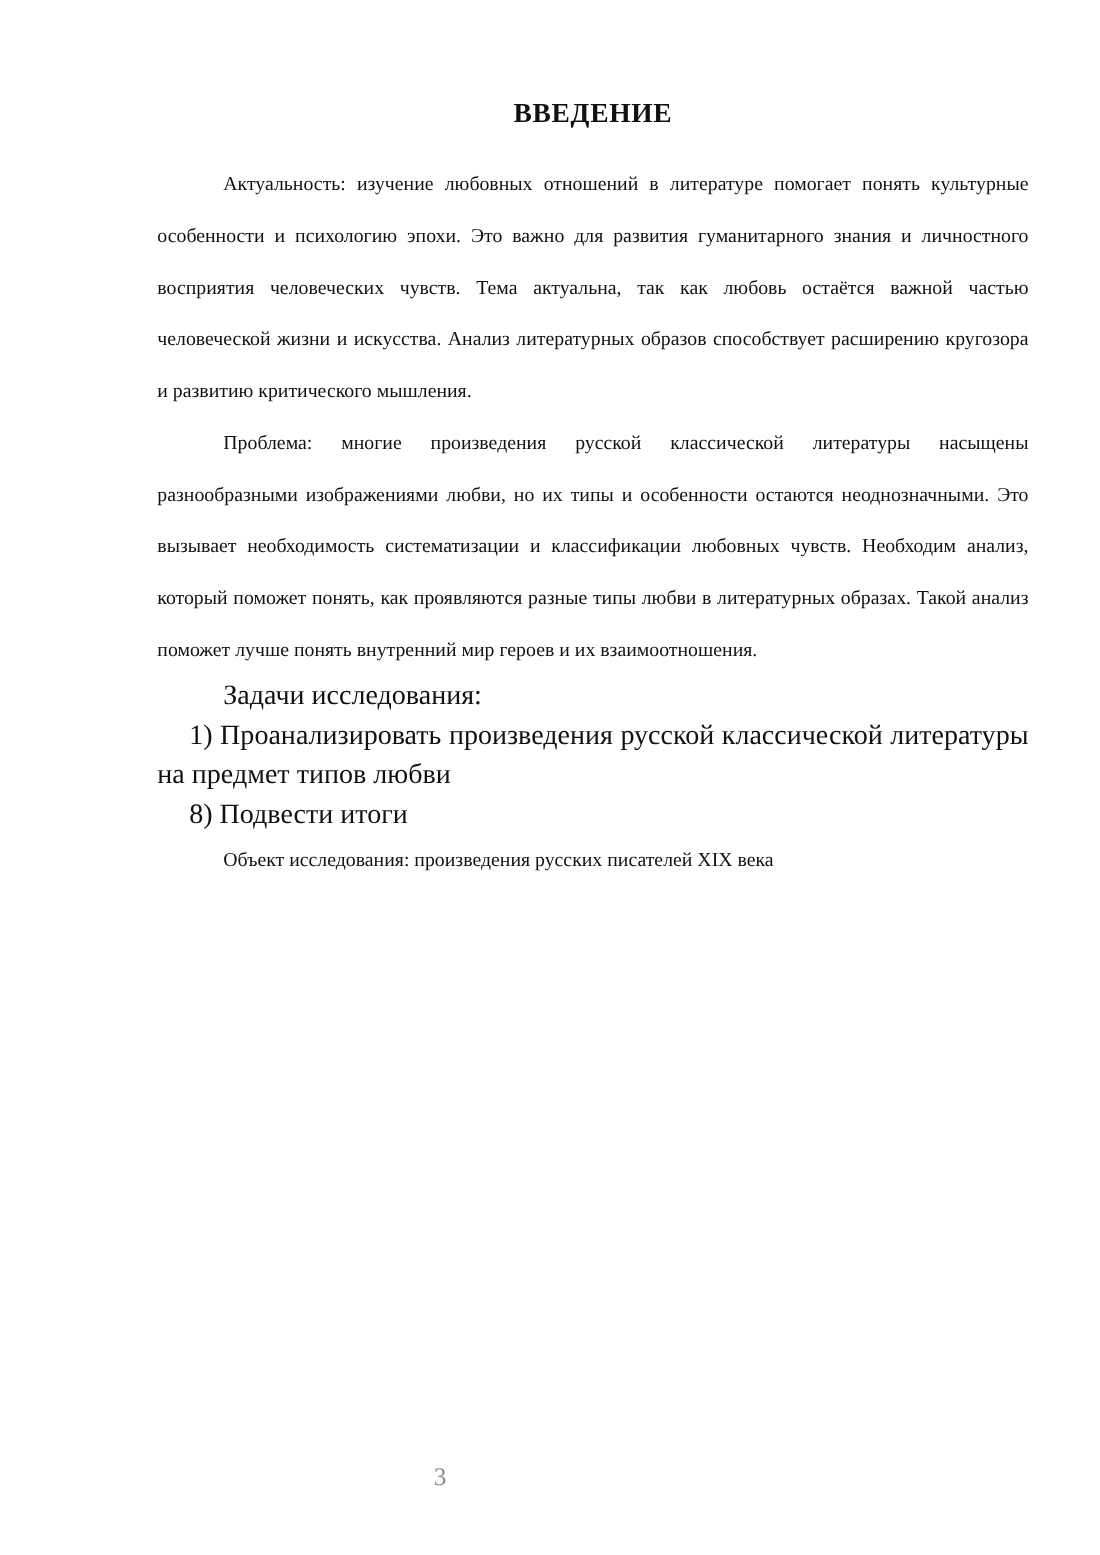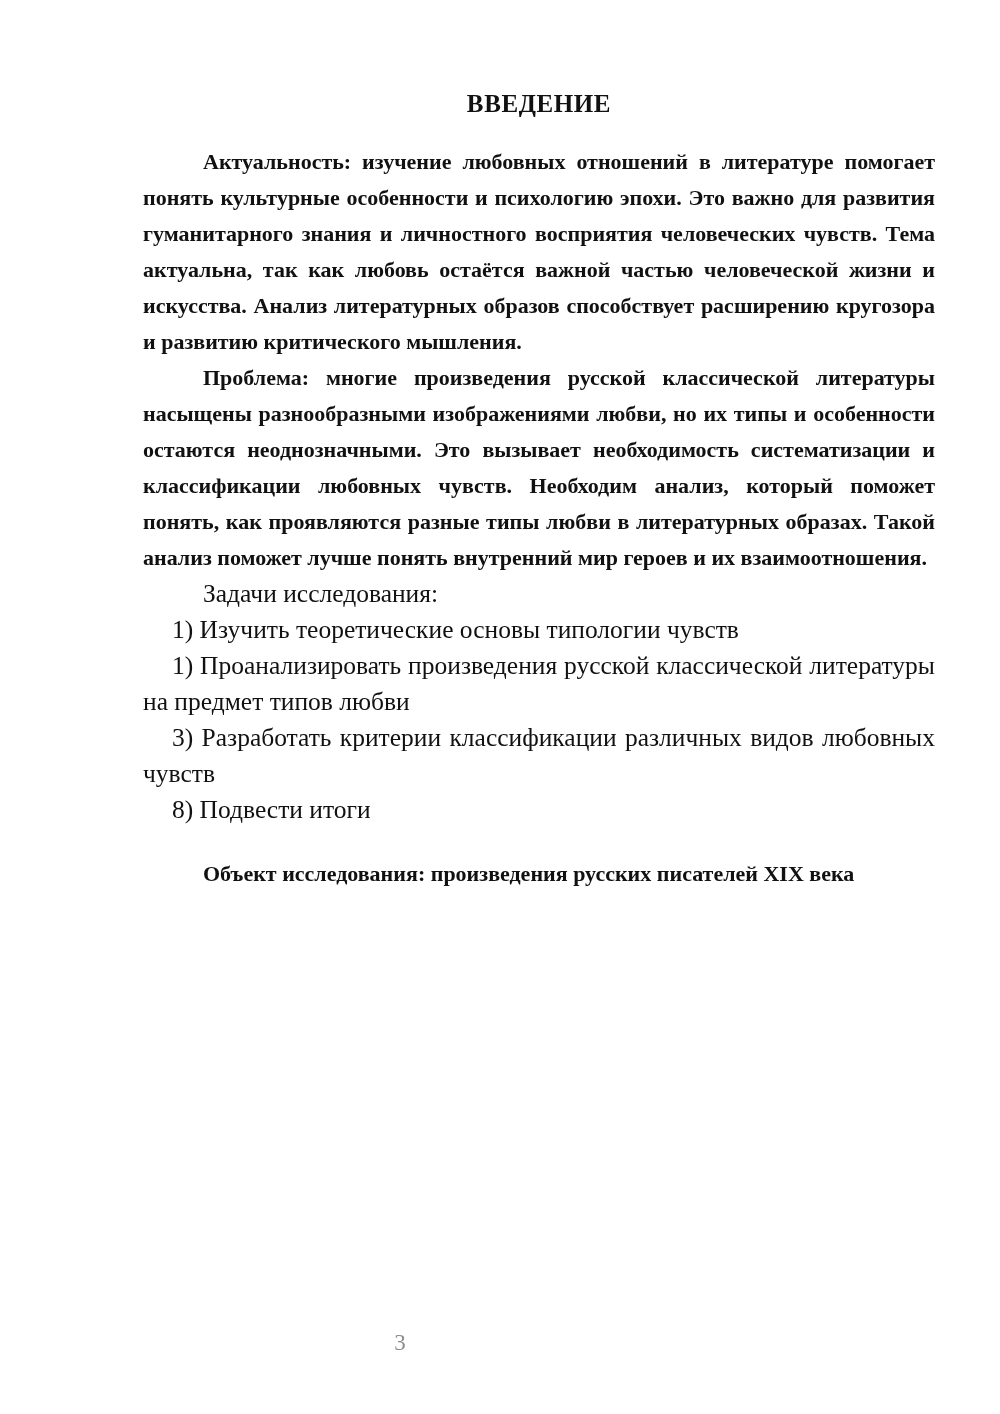--- a/index.html
+++ b/index.html
@@ -36,33 +36,31 @@
   .doc-heading {
     font-size: 25px;
     font-weight: bold;
     text-align: center;
     letter-spacing: 0.6px;
     line-height: 36px;
     margin: 0 0 22px 0;
   }
 
   .para {
-    font-size: 22px;
-    line-height: 36px;
+    font-size: 18px;
+    line-height: 47px;
     text-align: justify;
     text-justify: inter-word;
     text-indent: 60px;
     margin: 0;
     hyphens: none;
-    font-weight: bold;
   }
 
   .para.last-left {
     text-align: left;
-    margin-top: 28px;
   }
 
   .list-item {
     font-size: 25.5px;
     line-height: 36px;
     text-align: justify;
     text-justify: inter-word;
     text-indent: 29px;
     margin: 0;
   }
@@ -98,25 +96,23 @@
 
     <h1 class="doc-heading">ВВЕДЕНИЕ</h1>
 
     <p class="para">Актуальность: изучение любовных отношений в литературе помогает понять культурные особенности и психологию эпохи. Это важно для развития гуманитарного знания и личностного восприятия человеческих чувств. Тема актуальна, так как любовь остаётся важной частью человеческой жизни и искусства. Анализ литературных образов способствует расширению кругозора и развитию критического мышления.</p>
 
     <p class="para">Проблема: многие произведения русской классической литературы насыщены разнообразными изображениями любви, но их типы и особенности остаются неоднозначными. Это вызывает необходимость систематизации и классификации любовных чувств. Необходим анализ, который поможет понять, как проявляются разные типы любви в литературных образах. Такой анализ поможет лучше понять внутренний мир героев и их взаимоотношения.</p>
 
 
     <p class="list-intro">Задачи исследования:</p>
 
-    <p class="list-item short">1) Изучить теоретические основы типологии чувств</p>
 
     <p class="list-item">1) Проанализировать произведения русской классической литературы на предмет типов любви</p>
 
-    <p class="list-item">3) Разработать критерии классификации различных видов любовных чувств</p>
 
 
     <p class="list-item short">8) Подвести итоги</p>
 
     <p class="para last-left">Объект исследования: произведения русских писателей XIX века</p>
 
 
   </div>
 
   <div class="page-number">3</div>

